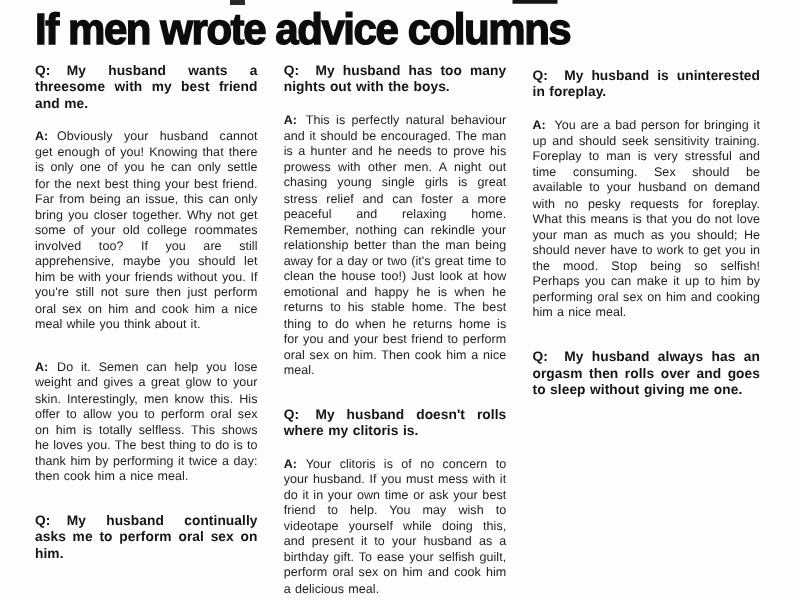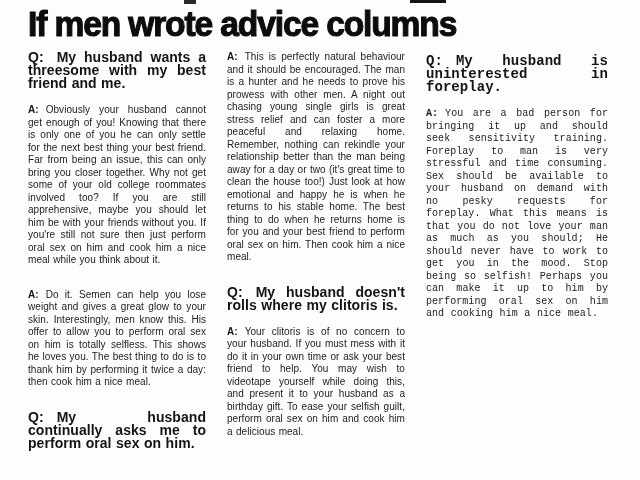--- a/index.html
+++ b/index.html
@@ -47,32 +47,32 @@
   .columns {
     display: flex;
     margin-top: 7px;
     align-items: flex-start;
   }
   .col {
     width: 178px;
     flex: 0 0 178px;
   }
   .col + .col { margin-left: 21px; }
-  .col-3 { flex-basis: 182px; width: 182px; padding-top: 4px; font-family: Liberation Mono, monospace; }
+  .col-3 { flex-basis: 182px; width: 182px; padding-top: 4px; }
   .qa {
     text-align: justify;
     font-size: 10px;
     line-height: 12.5px;
     letter-spacing: 0.05px;
     word-spacing: 0.5px;
     color: #222;
   }
   .qa.q {
     font-weight: bold;
-    font-size: 14px;
+    font-size: 11px;
     line-height: 13px;
     color: #141414;
     margin-bottom: 14px;
   }
   .qa.a { margin-bottom: 22px; }
   .qa:last-child { margin-bottom: 0; }
   .qa-label { font-weight: bold; color: #141414; }
   .q .qa-label { margin-right: 13px; }
   .a .qa-label { margin-right: 7px; }
 </style>
@@ -88,24 +88,26 @@
   <div class="columns">
 
     <div class="col col-1">
       <p class="qa q"><span class="qa-label">Q:</span><span class="qa-text">My husband wants a threesome with my best friend and me.</span></p>
       <p class="qa a"><span class="qa-label">A:</span><span class="qa-text">Obviously your husband cannot get enough of you!  Knowing that there is only one of you he can only settle for the next best thing your best friend.  Far from being an issue, this can only bring you closer together.  Why not get some of your old college roommates involved too? If you are still apprehensive, maybe you should let him be with your friends without you.  If you're still not sure then just perform oral sex on him and cook him a nice meal while you think about it.</span></p>
       <p class="qa a"><span class="qa-label">A:</span><span class="qa-text">Do it.  Semen can help you lose weight and gives a great glow to your skin.  Interestingly, men know this.  His offer to allow you to perform oral sex on him is totally selfless.  This shows he loves you.  The best thing to do is to thank him by performing it twice a day: then cook him a nice meal.</span></p>
       <p class="qa q"><span class="qa-label">Q:</span><span class="qa-text">My husband continually asks me to perform oral sex on him.</span></p>
     </div>
 
     <div class="col col-2">
+      <p class="qa q"><span class="qa-label">Q:</span><span class="qa-text">My husband has too many nights out with the boys.</span></p>
       <p class="qa a"><span class="qa-label">A:</span><span class="qa-text">This is perfectly natural behaviour and it should be encouraged.  The man is a hunter and he needs to prove his prowess with other men.  A night out chasing young single girls is great stress relief and can foster a more peaceful and relaxing home.  Remember, nothing can rekindle your relationship better than the man being away for a day or two (it's great time to clean the house too!) Just look at how emotional and happy he is when he returns to his stable home.  The best thing to do when he returns home is for you and your best friend to perform oral sex on him.  Then cook him a nice meal.</span></p>
       <p class="qa q"><span class="qa-label">Q:</span><span class="qa-text">My husband doesn't rolls where my clitoris is.</span></p>
       <p class="qa a"><span class="qa-label">A:</span><span class="qa-text">Your clitoris is of no concern to your husband.  If you must mess with it do it in your own time or ask your best friend to help.  You may wish to videotape yourself while doing this, and present it to your husband as a birthday gift.  To ease your selfish guilt, perform oral sex on him and cook him a delicious meal.</span></p>
     </div>
 
     <div class="col col-3">
       <p class="qa q"><span class="qa-label">Q:</span><span class="qa-text">My husband is uninterested in foreplay.</span></p>
       <p class="qa a"><span class="qa-label">A:</span><span class="qa-text">You are a bad person for bringing it up and should seek sensitivity training.  Foreplay to man is very stressful and time consuming.  Sex should be available to your husband on demand with no pesky requests for foreplay.  What this means is that you do not love your man as much as you should; He should never have to work to get you in the mood.  Stop being so selfish! Perhaps you can make it up to him by performing oral sex on him and cooking him a nice meal.</span></p>
+      <p class="qa q"><span class="qa-label">Q:</span><span class="qa-text">My husband always has an orgasm then rolls over and goes to sleep without giving me one.</span></p>
     </div>
 
   </div>
 </div>
 
 </body></html>

